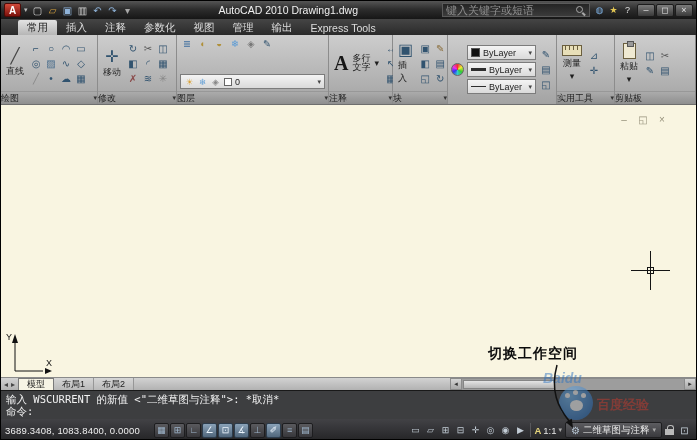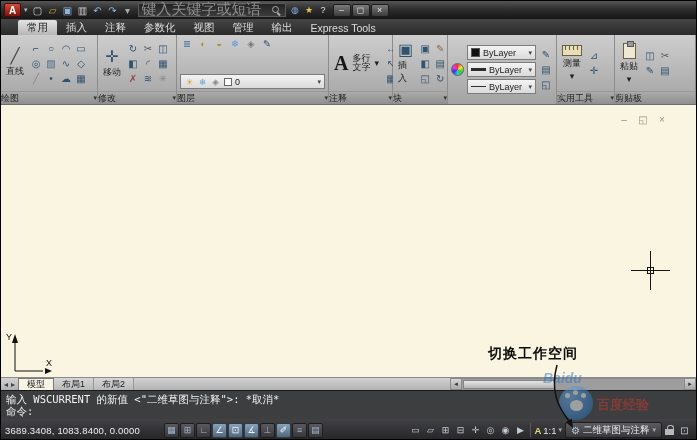--- a/index.html
+++ b/index.html
@@ -13,21 +13,21 @@
   .app-logo{width:17px;height:14px;background:linear-gradient(#d24a3a,#7c120c);
             color:#fff;font-weight:bold;font-size:10px;display:flex;align-items:center;
             justify-content:center;border-radius:2px;border:1px solid #4d0b07}
   .logo-caret{font-size:7px;color:#bbb}
   .qat,.tbicons,.winbtns{display:flex;align-items:center;gap:1px}
   .qat .mi{width:14px;height:14px;font-size:10px;display:flex;align-items:center;justify-content:center}
   .tb-title{flex:1;text-align:center;font-size:10.5px;color:#f0f0f0;white-space:nowrap;overflow:hidden}
   .searchbox{display:flex;align-items:center;background:linear-gradient(#242424,#3b3b3b);
              border:1px solid #5a5a5a;height:14px;width:148px;padding:0 3px;gap:2px}
   .searchbox input{flex:1;background:transparent;border:none;outline:none;color:#b9b9b9;
-                   font-size:15px;font-family:Liberation Mono, monospace;min-width:0}
+                   font-size:11px;font-family:Liberation Serif, serif;min-width:0}
   .searchbox input::placeholder{color:#8f8f8f}
   .mag{position:relative;width:11px;height:11px;flex:0 0 auto}
   .mag::before{content:"";position:absolute;left:1px;top:1px;width:5px;height:5px;
                border:1.5px solid #a8a8a8;border-radius:50%}
   .mag::after{content:"";position:absolute;left:7.5px;top:7.5px;width:4px;height:1.5px;
               background:#a8a8a8;transform:rotate(45deg);transform-origin:0 0}
   .tbicons .mi{width:13px;height:13px;font-size:9px;display:flex;align-items:center;justify-content:center}
   .winbtns .mi{width:18px;height:13px;background:linear-gradient(#7b7b7b,#3a3a3a);
                border:1px solid #1c1c1c;border-radius:2px;color:#e2e2e2;font-size:9px;
                display:flex;align-items:center;justify-content:center}
@@ -111,21 +111,21 @@
                   background:linear-gradient(#e4e4e4,#b7b7b7);border:1px solid #858585}
 
   
   .cmd{height:29px;background:#3d3e40;border-top:1px solid #191919;color:#f2f2f2;
        font-family:"DejaVu Sans Mono",monospace;font-size:10.5px;padding:1px 5px;
        display:flex;flex-direction:column;justify-content:space-evenly}
   .cmd .cline{white-space:nowrap;overflow:hidden;line-height:12px}
 
   
   .statusbar{height:22px;background:linear-gradient(#424246,#242426);display:flex;
-             align-items:center;padding:0 4px;gap:16px;color:#dcdcdc;font-size:9.5px}
+             align-items:center;padding:0 4px;gap:6px;color:#dcdcdc;font-size:9.5px}
   .coords{color:#f0f0f0;margin-right:8px;letter-spacing:.2px}
   .modes{display:flex;gap:1px}
   .modes .mi{width:15px;height:15px;background:linear-gradient(#5a5a5e,#37373b);
              border:1px solid #1d1d1f;border-radius:2px;color:#9db4ca;font-size:9px}
   .modes .mi.on{background:linear-gradient(#8aa2b8,#51677c);color:#eaf3fb;border-color:#2c3c4c}
   .sright{margin-left:auto;display:flex;align-items:center;gap:3px}
   .viewicons{display:flex;gap:1px}
   .viewicons .mi{width:14px;height:15px;color:#c3cdd6;font-size:9px}
   .sep{width:1px;height:14px;background:#58585c}
   .annscale{display:flex;align-items:center;gap:2px;color:#e4e4e4}
@@ -163,20 +163,21 @@
     <span class="logo-caret">▾</span>
     <div class="qat">
         <span class="mi" style="color: rgb(207, 207, 207);">▢</span>
         <span class="mi" style="color: rgb(220, 166, 63);">▱</span>
         <span class="mi" style="color: rgb(143, 179, 217);">▣</span>
         <span class="mi" style="color: rgb(207, 207, 207);">▥</span>
         <span class="mi" style="color: rgb(143, 179, 217);">↶</span>
         <span class="mi" style="color: rgb(143, 179, 217);">↷</span>
         <span class="mi" style="color: rgb(168, 168, 168);">▾</span>
       </div>
+    <div class="tb-title">AutoCAD 2010  Drawing1.dwg</div>
     <div class="searchbox">
       <input placeholder="键入关键字或短语" style="">
       <span class="mag"></span>
     </div>
     <div class="tbicons">
         <span class="mi" style="color: rgb(127, 178, 229);">◍</span>
         <span class="mi" style="color: rgb(226, 198, 83);">★</span>
         <span class="mi" style="color: rgb(224, 224, 224);">?</span>
       </div>
     <div class="winbtns">

